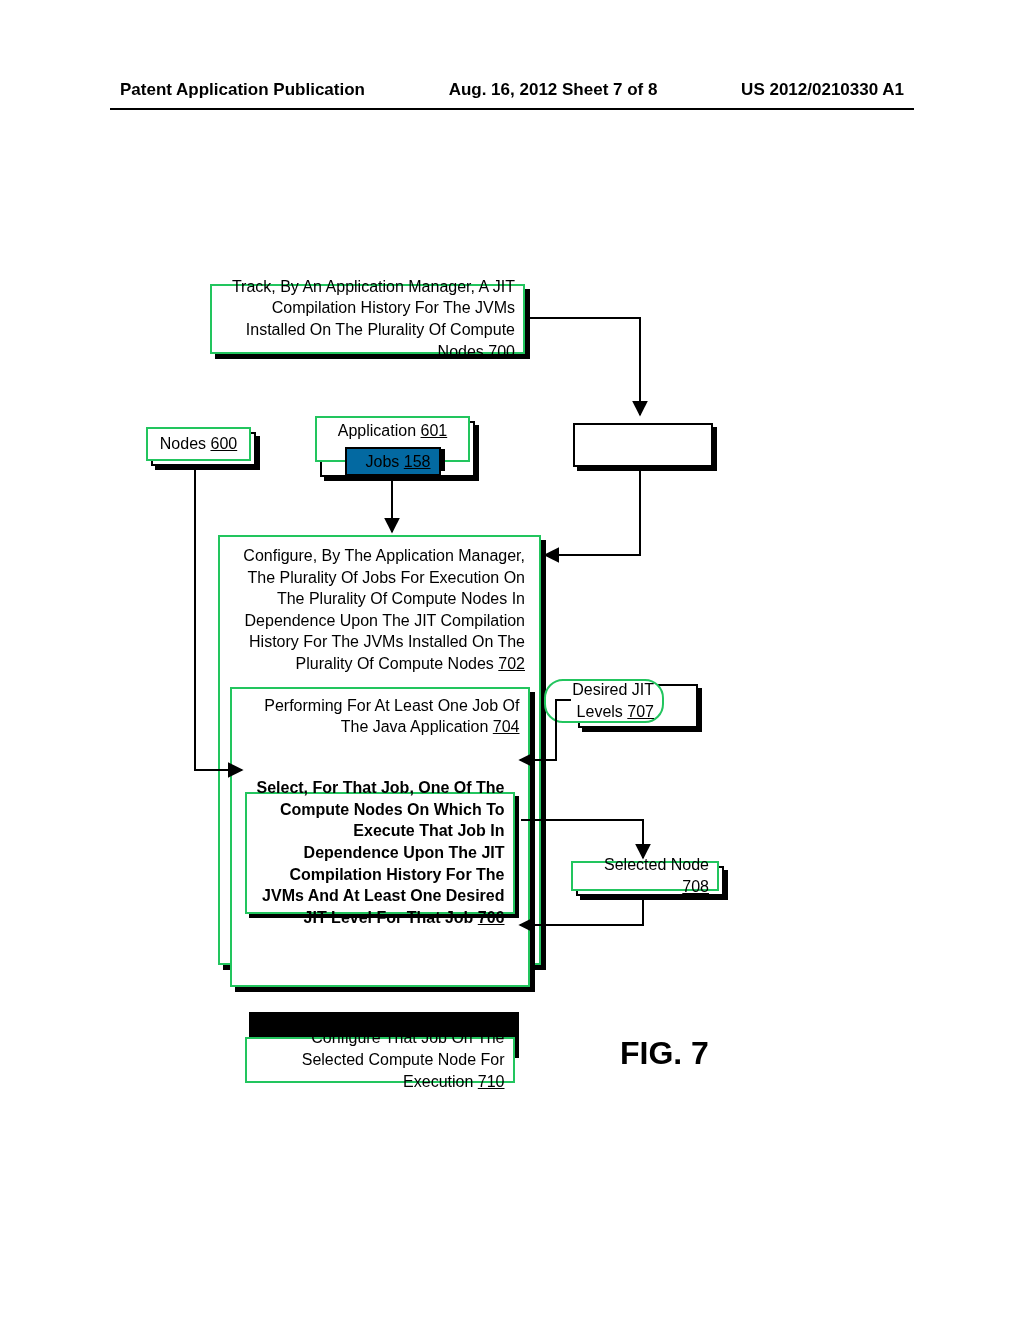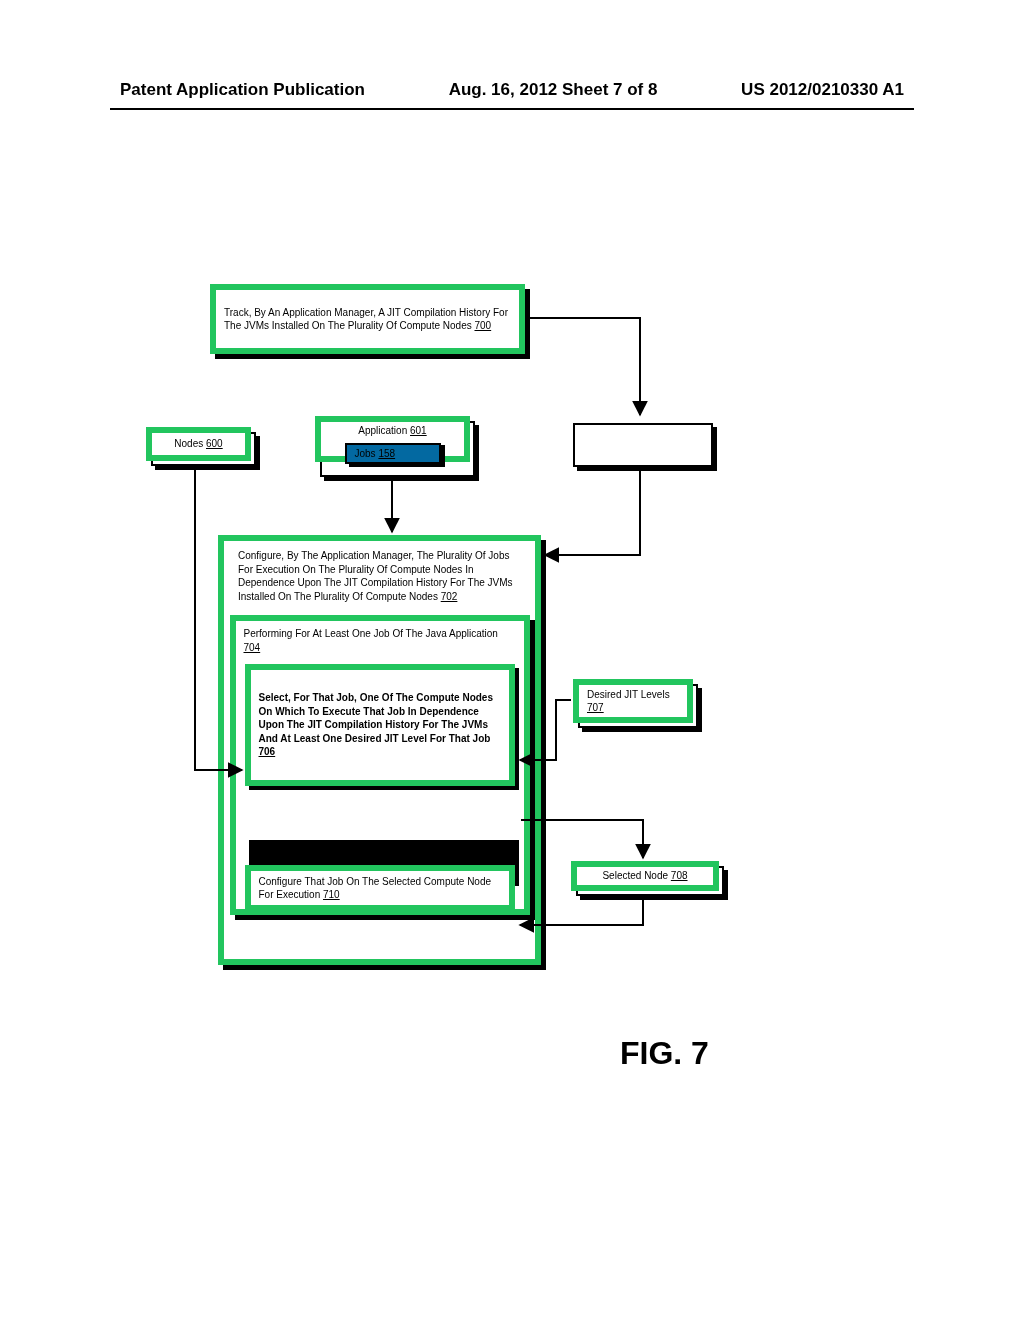--- a/index.html
+++ b/index.html
@@ -30,24 +30,24 @@
 }
 .diagram {
   position: absolute;
   left: 0;
   top: 0;
   width: 1024px;
   height: 1320px;
 }
 .box {
   position: absolute;
-  border: 6px solid #22c55e;
+  border: 2px solid #22c55e;
   background: #fff;
-  text-align: left;
-  font-size: 10px;
+  text-align: right;
+  font-size: 16px;
   line-height: 1.35;
   display: flex;
   flex-direction: column;
   justify-content: center;
   align-items: center;
   padding: 4px 8px;
 }
 .shadow {
   position: absolute;
   background: #000;
@@ -115,21 +115,21 @@
 
   <div class="shadow" style="left:577px; top:427px; width:140px; height:44px;"></div>
   <div class="shadow2" style="left:573px; top:423px; width:140px; height:44px;"></div>
 
   <div class="shadow" style="left:223px; top:540px; width:323px; height:430px;"></div>
   <div class="box" style="left:218px; top:535px; width:323px; height:430px; justify-content:flex-start; padding:8px 8px;">
     <span style="padding:0 6px;"><span>Configure, By The Application Manager, The Plurality Of Jobs For Execution On The Plurality Of Compute Nodes In Dependence Upon The JIT Compilation History For The JVMs Installed On The Plurality Of Compute Nodes </span><span class="ref">702</span></span>
 
     <div style="position:relative; margin-top:12px; width:300px;">
       <div class="shadow" style="left:5px; top:5px; width:300px; height:300px;"></div>
-      <div class="box" style="position:relative; left:0; top:0; width:300px; height:300px; justify-content:flex-start; padding:6px 8px;">
+      <div class="box" style="position:relative; left:0; top:0; width:300px; height:300px; justify-content:flex-start; padding:6px 8px;gap:44px;">
         <span><span>Performing For At Least One Job Of The Java Application </span><span class="ref">704</span></span>
 
         <div style="position:relative; margin-top:10px; width:270px;font-weight:bold;">
           <div class="shadow" style="left:4px; top:4px; width:270px; height:122px;"></div>
           <div class="box" style="position:relative; width:270px; height:122px;">
             <span><span>Select, For That Job, One Of The Compute Nodes On Which To Execute That Job In Dependence Upon The JIT Compilation History For The JVMs And At Least One Desired JIT Level For That Job </span><span class="ref">706</span></span>
           </div>
         </div>
 
         <div style="position:relative; margin-top:50px; width:270px;">
@@ -137,21 +137,21 @@
           <div class="box" style="position:relative; width:270px; height:46px;margin-top:29px;">
             <span><span>Configure That Job On The Selected Compute Node For Execution </span><span class="ref">710</span></span>
           </div>
         </div>
       </div>
     </div>
   </div>
 
   <div class="shadow" style="left:582px; top:688px; width:120px; height:44px;"></div>
   <div class="shadow2" style="left:578px; top:684px; width:120px; height:44px;"></div>
-  <div class="box" style="left:573px; top:679px; width:120px; height:44px;">
+  <div class="box" style="left:544px; top:679px; width:120px; height:44px;border-radius:19px;">
     <span><span>Desired JIT Levels </span><span class="ref">707</span></span>
   </div>
 
   <div class="shadow" style="left:580px; top:870px; width:148px; height:30px;"></div>
   <div class="shadow2" style="left:576px; top:866px; width:148px; height:30px;"></div>
   <div class="box" style="left:571px; top:861px; width:148px; height:30px;">
     <span><span>Selected Node </span><span class="ref">708</span></span>
   </div>
 
   <svg class="arrows">

